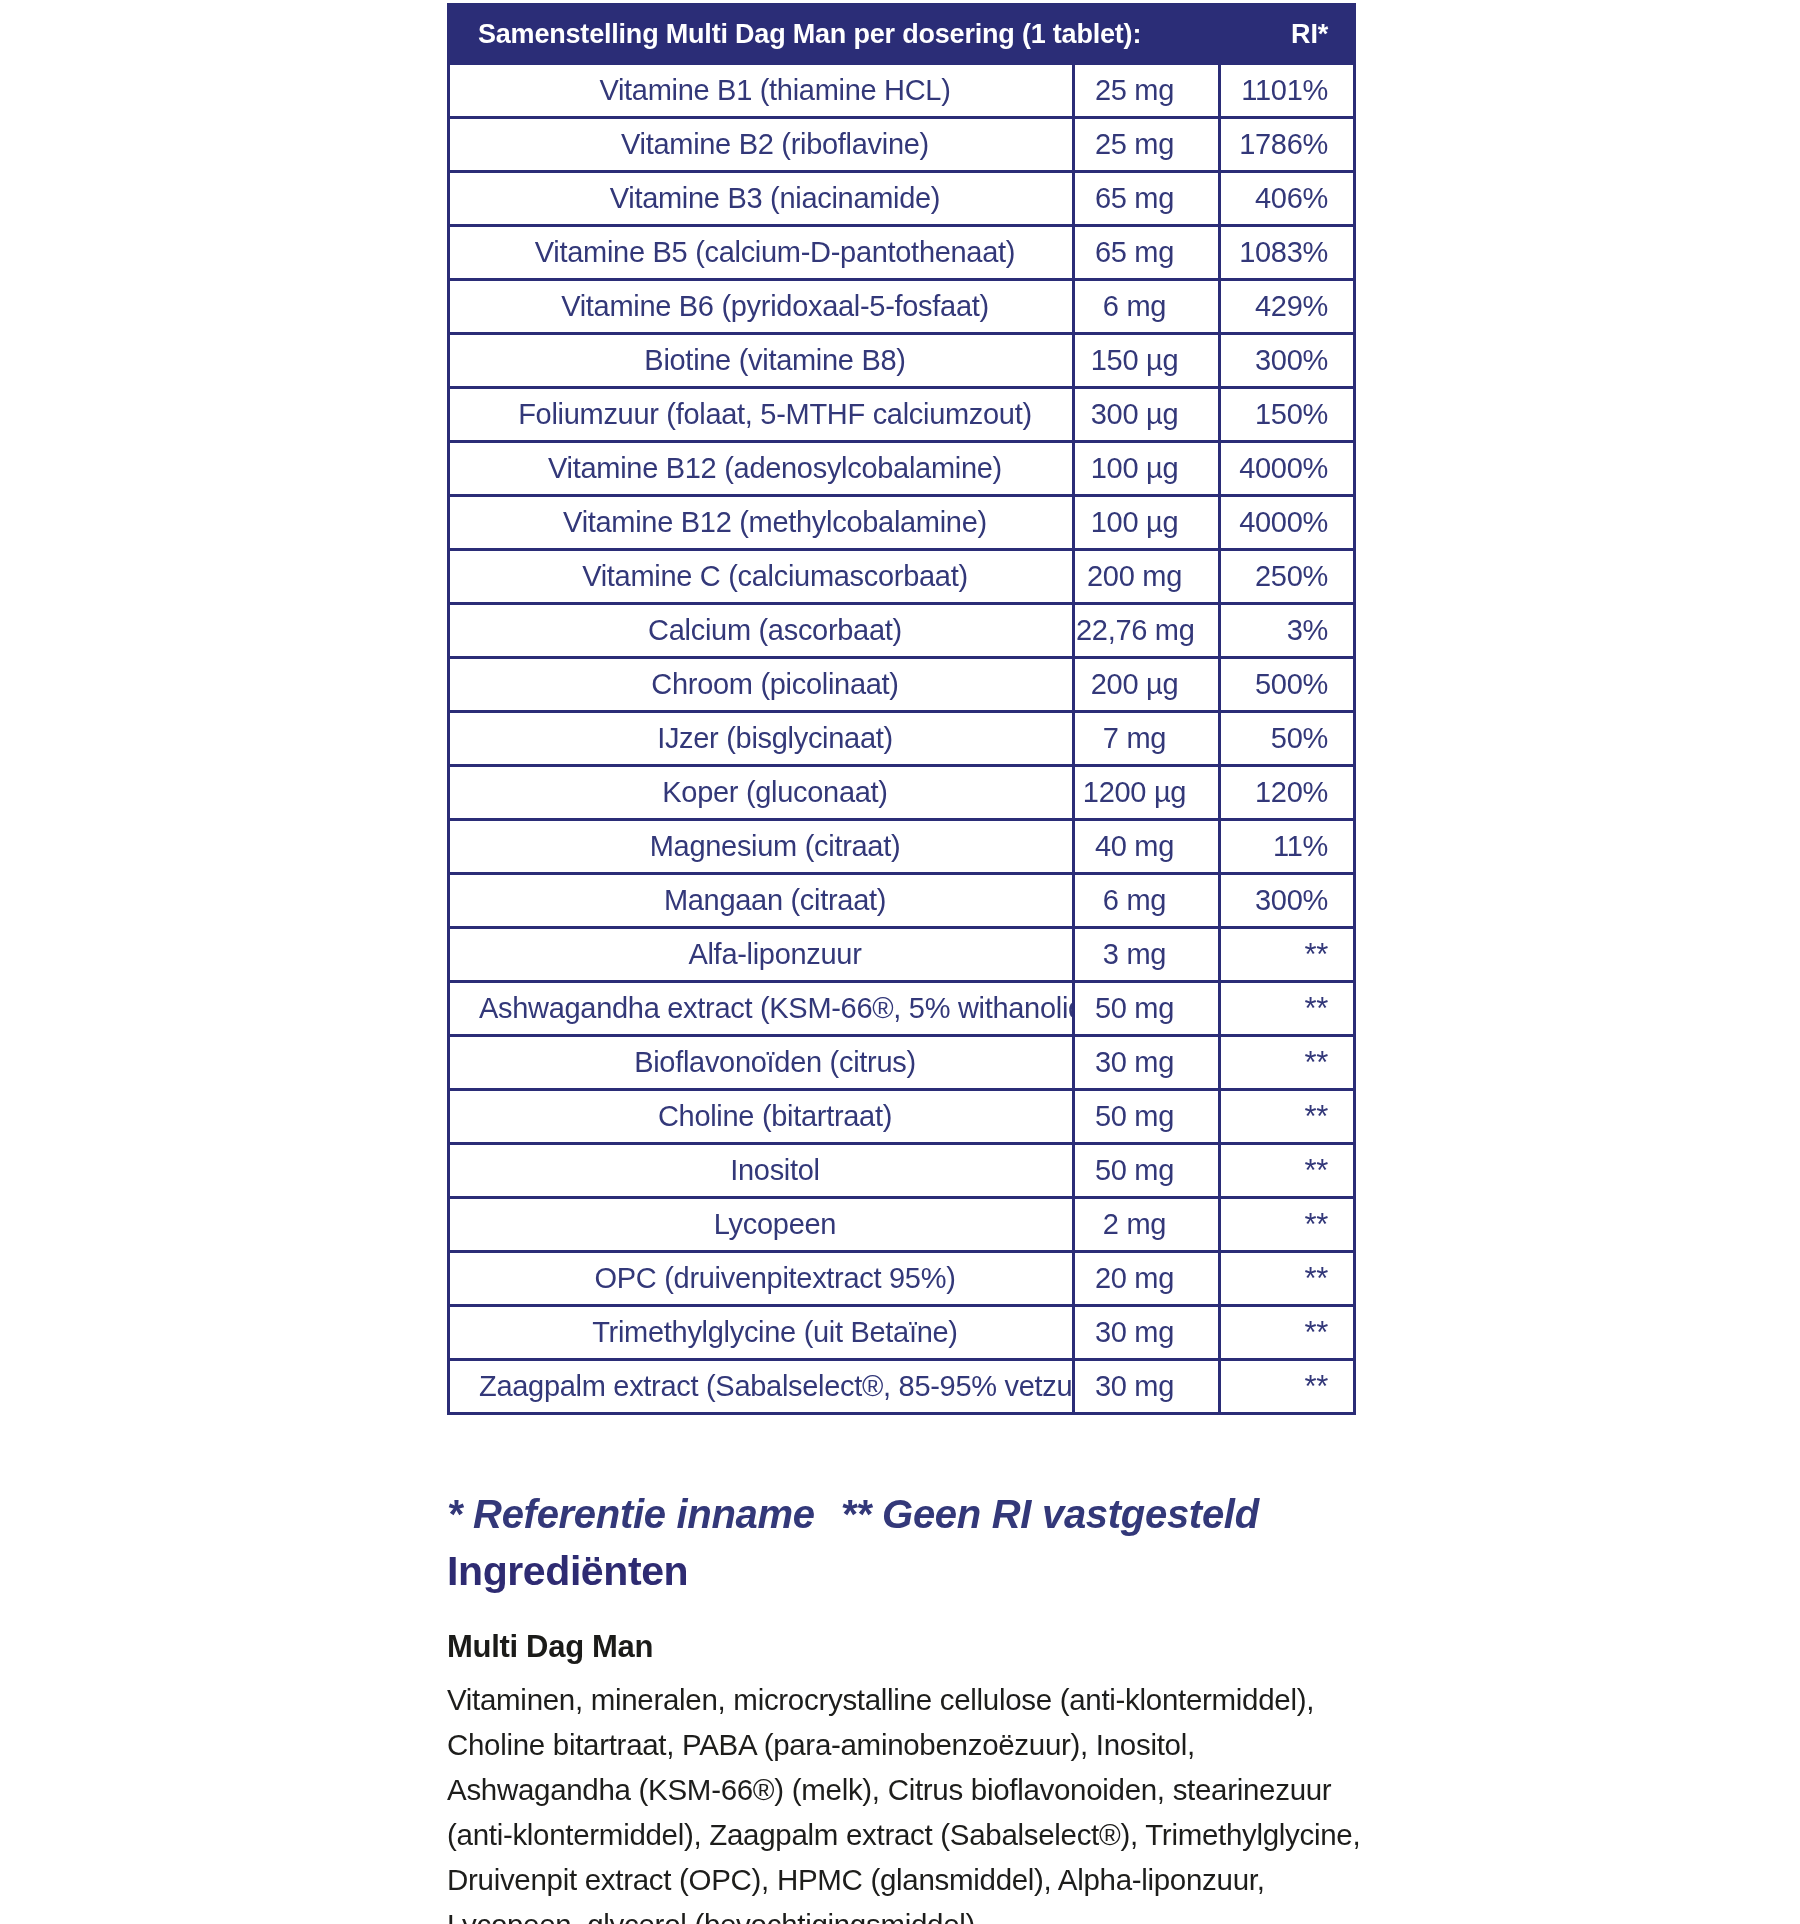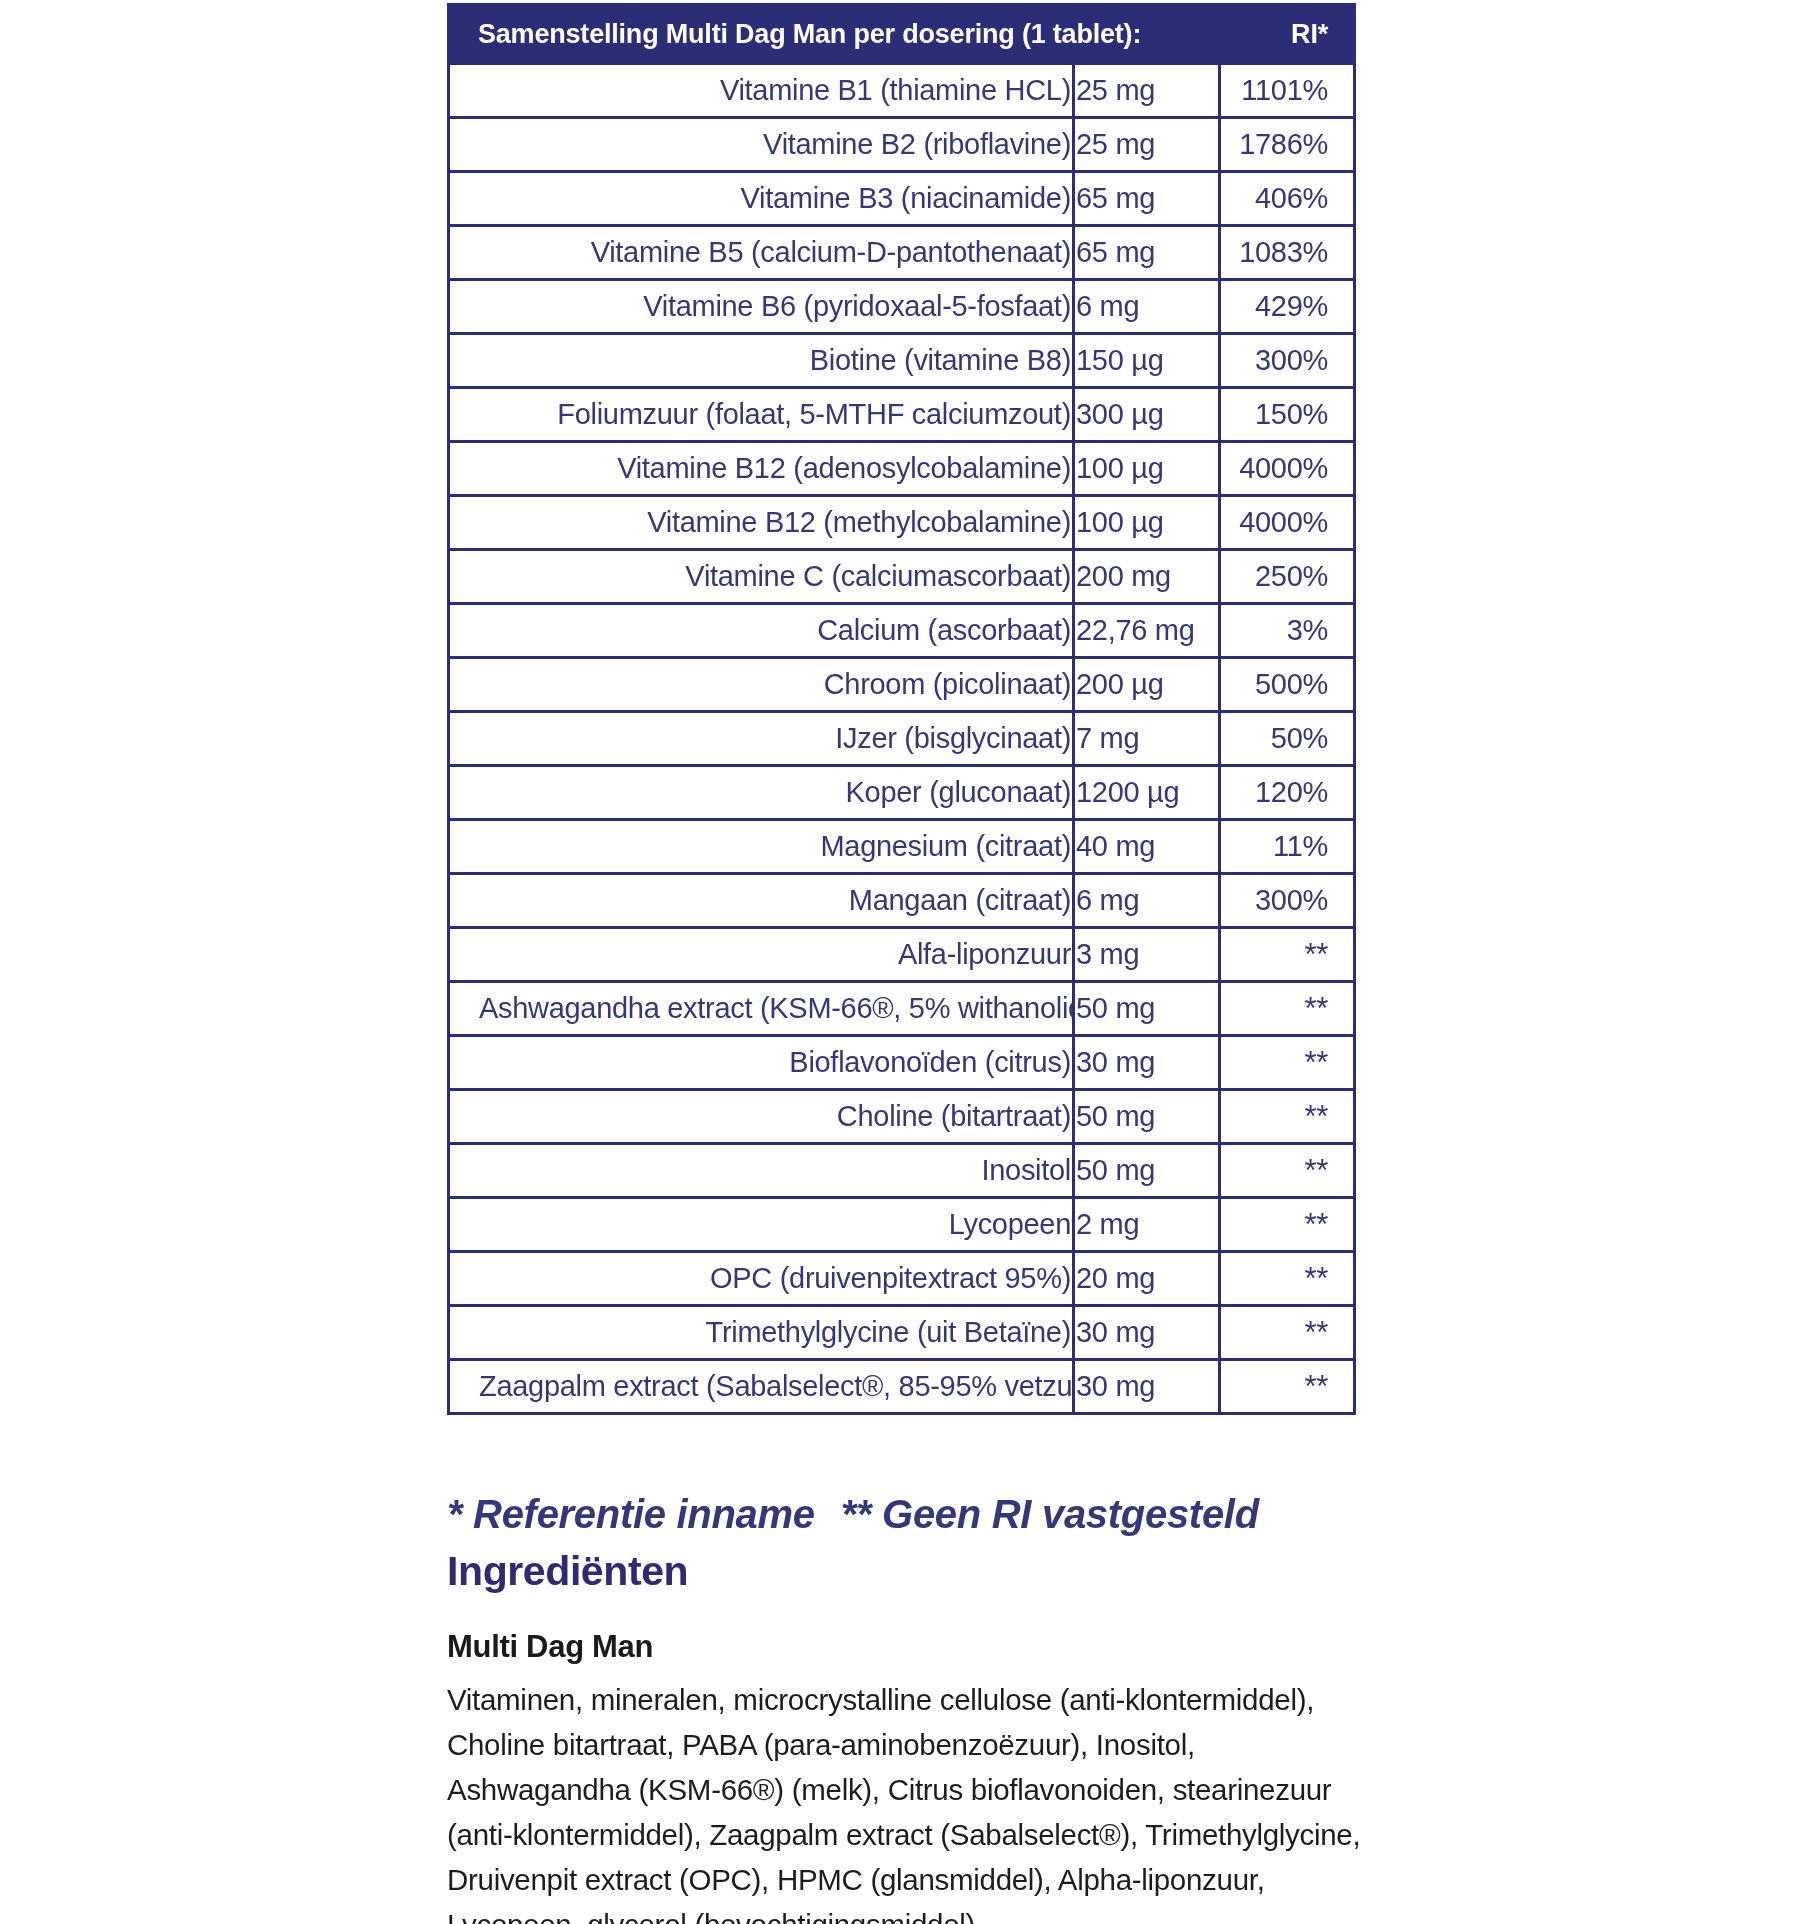--- a/index.html
+++ b/index.html
@@ -47,22 +47,22 @@
 
   .comp-table td{
     height:54px;
     border:3px solid var(--navy);
     font-size:29px;
     letter-spacing:-0.3px;
     vertical-align:middle;
     white-space:nowrap;
     overflow:hidden;
   }
-  .comp-table td.name{text-align:right;padding-left:29px;}
-  .comp-table td.amount{text-align:left;padding-right:25px;}
+  .comp-table td.name{text-align:center;padding-left:29px;}
+  .comp-table td.amount{text-align:center;padding-right:25px;}
   .comp-table td.ri{text-align:right;padding-right:25px;}
   .comp-table td.ri.stars{font-size:31px;}
 
   
   .footnote{
     position:absolute;
     left:447px; top:1492px;
     width:906px;
     text-align:left;
     font-style:italic;

